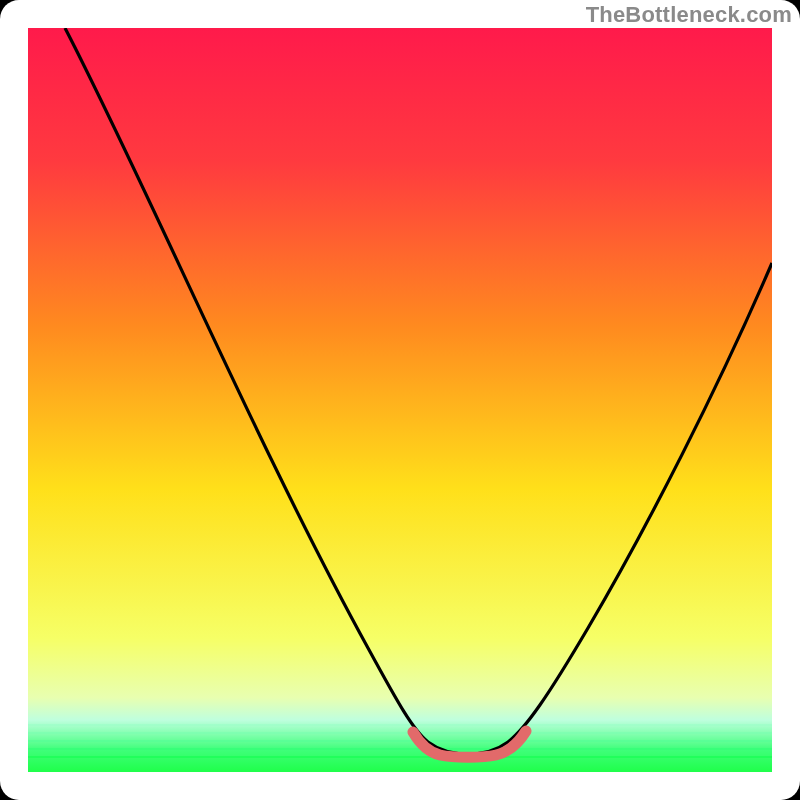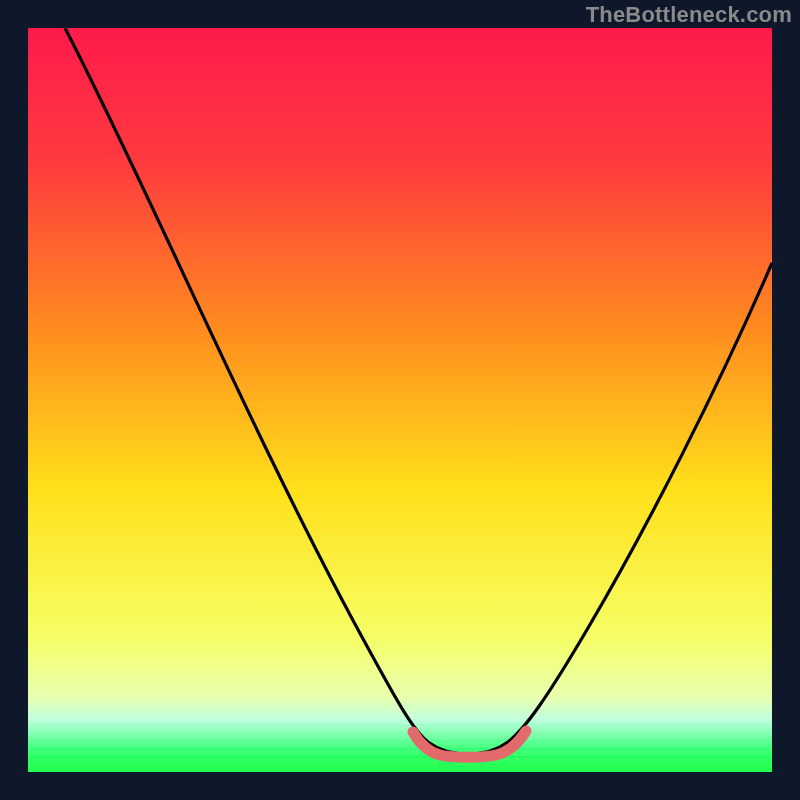--- a/index.html
+++ b/index.html
@@ -9,21 +9,22 @@
     height: 800px;
     background: #000;
     overflow: hidden;
   }
   .frame {
     position: absolute;
     left: 0;
     top: 0;
     width: 800px;
     height: 800px;
-    background: #0f172a;
+    background: #ffffff;
+    border-radius: 19px;
   }
   .plot {
     position: absolute;
     left: 28px;
     top: 28px;
     width: 744px;
     height: 744px;
     overflow: hidden;
   }
   .watermark {

